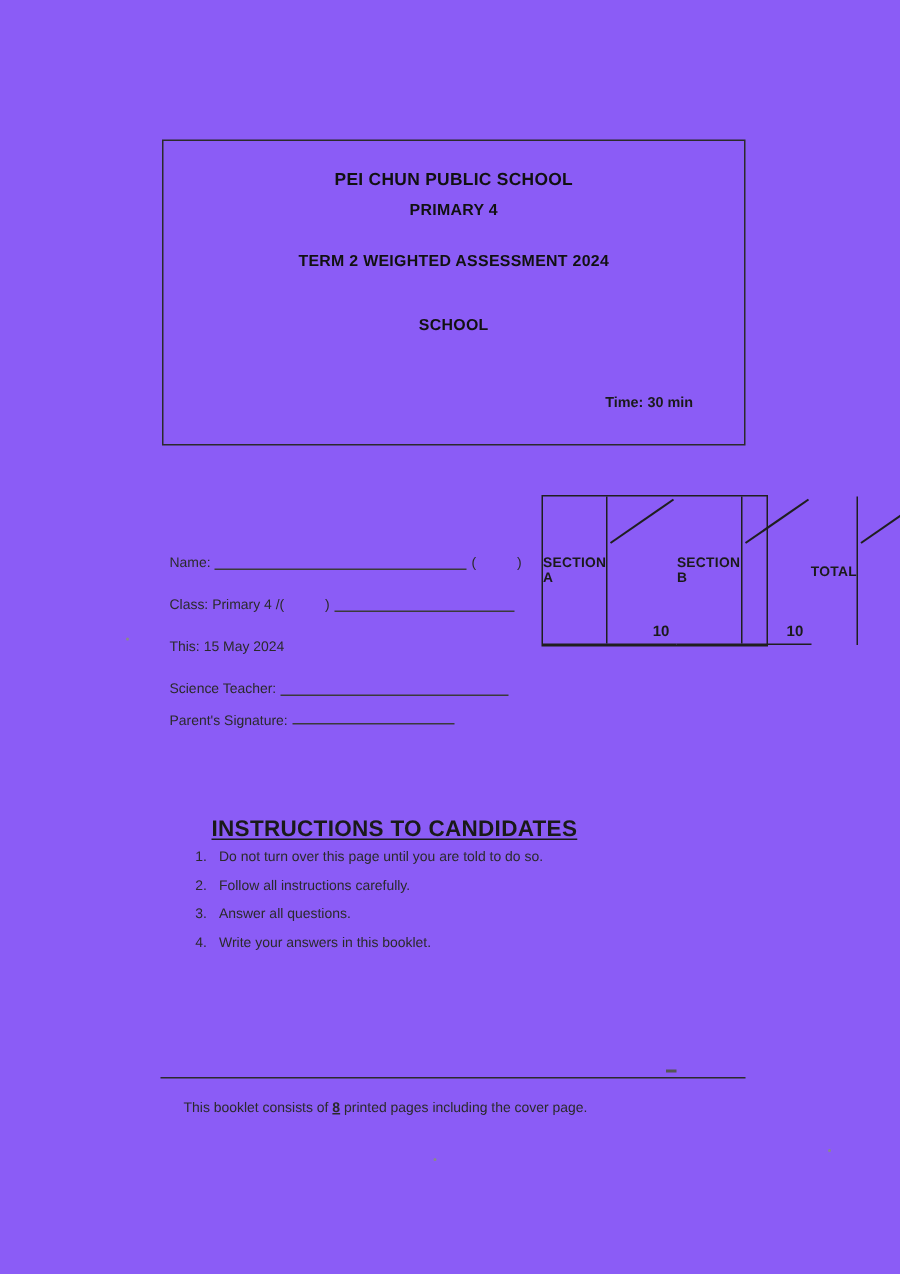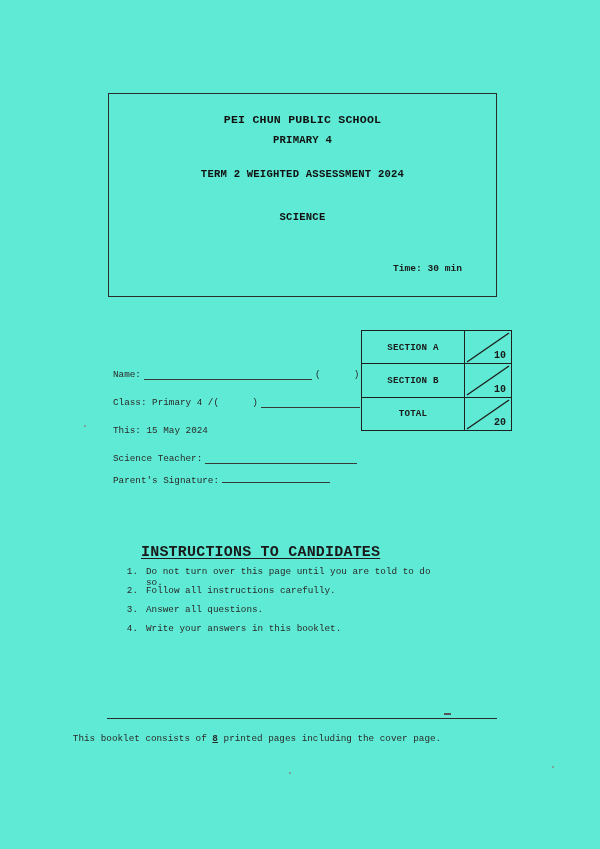--- a/index.html
+++ b/index.html
@@ -12,22 +12,21 @@
     height: 849px;
     position: relative;
     font-family: "Liberation Sans", sans-serif;
     color: #1a1a1a;
     overflow: hidden;
   }
 
   .page {
     position: absolute;
     inset: 0;
-    background: #5eead4;
-    font-family: Liberation Mono, monospace;
+    background: #8b5cf6;
   }
 
   
   .title-box {
     position: absolute;
     left: 108px;
     top: 93px;
     width: 389px;
     height: 204px;
     border: 1.6px solid #2b2b2b;
@@ -93,21 +92,21 @@
   
   .marks-table {
     position: absolute;
     left: 361px;
     top: 330px;
     width: 151px;
     height: 101px;
     border: 1.7px solid #1f1f1f;
     box-sizing: border-box;
     display: flex;
-    flex-direction: column;
+    flex-direction: row;
   }
   .marks-row {
     flex: 1 1 0;
     display: flex;
     border-bottom: 1.7px solid #1f1f1f;
   }
   .marks-row:last-child { border-bottom: none; }
   .marks-label {
     flex: 1 1 auto;
     display: flex;
@@ -214,21 +213,21 @@
 </style>
 </head>
 <body>
 
 <div class="page">
 
   <div class="title-box">
     <div class="title-line t-school">PEI CHUN PUBLIC SCHOOL</div>
     <div class="title-line t-level">PRIMARY 4</div>
     <div class="title-line t-exam">TERM 2 WEIGHTED ASSESSMENT 2024</div>
-    <div class="title-line t-subject">SCIENCE</div>
+    <div class="title-line t-subject">SCHOOL</div>
     <div class="t-time">Time: 30 min</div>
   </div>
 
   <div class="fields">
     <div class="field-row">
       <span class="field-label">Name:</span>
       <span class="rule rule-name"></span>
       <span>(</span>
       <span class="paren">&nbsp;&nbsp;</span>
       <span>)</span>

